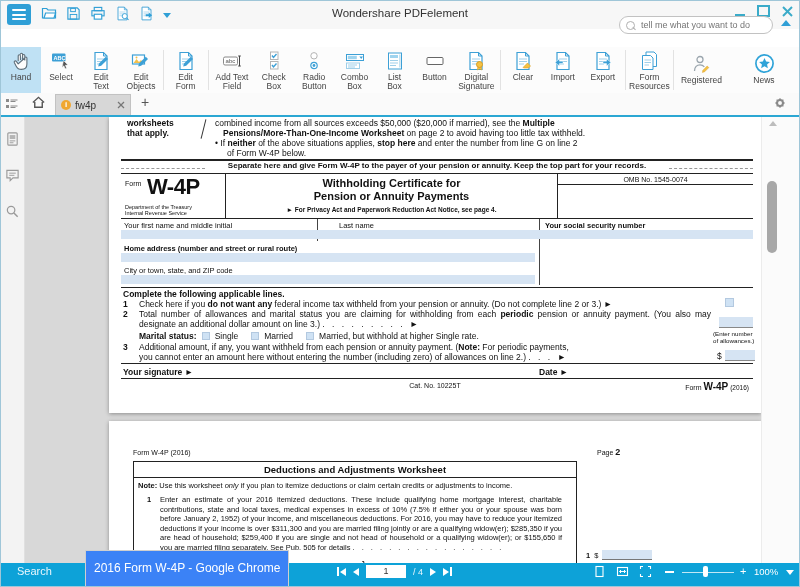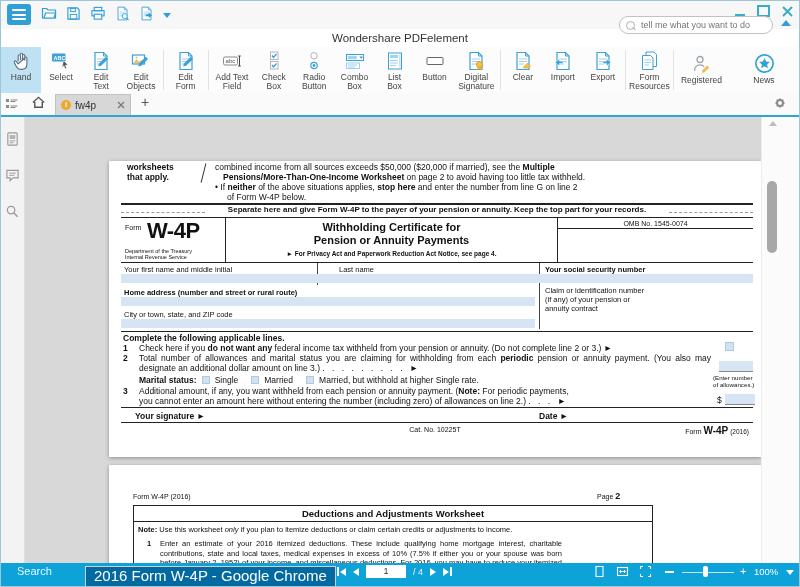--- a/index.html
+++ b/index.html
@@ -9,21 +9,21 @@
   #app{position:absolute;inset:0;border:1px solid #9fc6d8;box-sizing:border-box;}
 
   
   .titlebar{position:absolute;top:0;left:0;right:0;height:28px;background:#f7f7f7;}
   .hamburger{position:absolute;left:6px;top:3px;width:24px;height:21px;background:#2f9fd6;border-radius:3px;cursor:pointer;}
   .hamburger i{position:absolute;left:5px;width:14px;height:2px;background:#fff;border-radius:1px;}
   .hamburger i:nth-child(1){top:5px}.hamburger i:nth-child(2){top:9.5px}.hamburger i:nth-child(3){top:14px}
   .qicons{position:absolute;left:40px;top:4px;display:flex;gap:9px;align-items:center;}
   .qicons svg{display:block}
   .qcaret{width:0;height:0;border-left:4px solid transparent;border-right:4px solid transparent;border-top:5px solid #2f9fd6;margin-top:4px;}
-  .apptitle{position:absolute;left:0;right:0;top:6px;text-align:center;font-size:11.5px;color:#333;margin-top:25px;}
+  .apptitle{position:absolute;left:0;right:0;top:6px;text-align:center;font-size:11.5px;color:#333;}
   .winctl{position:absolute;right:6px;top:4px;display:flex;gap:12px;align-items:center;}
   .wmin{width:10px;height:2px;background:#3aabc9;margin-top:7px;}
   .wmax{width:9px;height:8px;border:2px solid #3aabc9;}
   .wclose svg{display:block}
 
   
   .menubar{position:absolute;top:28px;left:0;height:18px;display:flex;align-items:stretch;font-size:10.5px;}
   .mitem{display:flex;align-items:center;padding:0 12px;color:#333;letter-spacing:.2px;cursor:pointer;}
   .m-file{background:#f8a932;color:#fff;padding:0 14px;}
   .m-active{background:#fff;border:1px solid #d0d0d0;border-bottom:none;color:#2d9fd5;}
@@ -55,21 +55,21 @@
 
   
   .main{position:absolute;top:116px;left:0;right:0;height:454px;display:flex;}
   .sidebar{width:24px;background:#f3f3f3;border-right:1px solid #e0e0e0;display:flex;flex-direction:column;align-items:center;padding-top:14px;gap:17px;box-sizing:border-box;}
   .sidebar .sic{cursor:pointer;}
   .viewer{flex:1;background:#d8d8d8;position:relative;overflow:hidden;}
   .vscroll{position:absolute;right:0;top:0;bottom:0;width:37px;background:#fbfbfb;border-left:1px solid #ececec;}
   .vthumb{position:absolute;left:5px;top:64px;width:10px;height:72px;background:#a8a8a8;border-radius:5px;cursor:pointer;}
   .vup{position:absolute;left:7px;top:4px;width:0;height:0;border-left:4px solid transparent;border-right:4px solid transparent;border-bottom:5px solid #bdbdbd;}
 
-  .pdfpage{position:absolute;left:84px;width:652px;background:#fff;box-shadow:0 1px 4px rgba(0,0,0,.35);color:#111;margin-top:44px;}
+  .pdfpage{position:absolute;left:84px;width:652px;background:#fff;box-shadow:0 1px 4px rgba(0,0,0,.35);color:#111;}
   .page1{top:0;height:296px;}
   .page2{top:304px;height:160px;}
 
   
   .t85{font-size:8.5px;line-height:10px;}
   .t75{font-size:7.5px;line-height:9px;}
   .b{font-weight:bold;}
   .i{font-style:italic;}
   .abs{position:absolute;}
   .bluefield{background:#d6e4f3;}
@@ -88,27 +88,27 @@
   .fh-dept{position:absolute;left:4px;bottom:2px;font-size:5.5px;line-height:6px;}
   .fh-title{font-size:11px;line-height:13px;font-weight:bold;}
   .fh-priv{font-size:6.5px;font-weight:bold;margin-top:3px;}
   .fh-omb{font-size:7px;padding:2px 0 1px;border-bottom:1.5px solid #222;}
   .yr{font-size:19px;font-weight:bold;line-height:24px;}
   .yr .o{color:#fff;-webkit-text-stroke:1px #555;}
 
   .vdiv{position:absolute;width:1px;background:#444;}
 
   
-  .wsbox{position:absolute;left:24px;top:40px;width:520px;height:120px;border:1px solid #222;border-bottom:none;box-sizing:border-box;}
+  .wsbox{position:absolute;left:24px;top:40px;width:444px;height:120px;border:1px solid #222;border-bottom:none;box-sizing:border-box;}
   .wstitle{font-size:9.5px;font-weight:bold;text-align:center;padding:2px 0;border-bottom:1px solid #222;}
 
   
   .statusbar{position:absolute;bottom:0;left:0;right:0;height:23px;background:#0da2d8;color:#fff;}
   .sb-search{position:absolute;left:16px;top:2px;font-size:11px;color:#eaf7fd;cursor:pointer;}
-  .tooltip{position:absolute;left:84px;bottom:0;height:15px;background:#0369a1;border:1px solid #cfcfcf;border-bottom:none;color:#fff;font-size:15px;line-height:14px;padding:2px 8px;white-space:nowrap;}
+  .tooltip{position:absolute;left:84px;bottom:0;height:15px;background:#3b82f6;border:1px solid #cfcfcf;border-bottom:none;color:#fff;font-size:12px;line-height:14px;padding:10px 8px;white-space:nowrap;}
   .nav{position:absolute;left:336px;top:2px;display:flex;align-items:center;gap:7px;}
   .tri-l{width:0;height:0;border-top:4px solid transparent;border-bottom:4px solid transparent;border-right:6px solid #fff;}
   .tri-r{width:0;height:0;border-top:4px solid transparent;border-bottom:4px solid transparent;border-left:6px solid #fff;}
   .navbar2{width:2px;height:9px;background:#fff;}
   .navbtn{display:flex;align-items:center;cursor:pointer;gap:1px;}
   .pagebox{width:40px;height:13px;background:#fff;color:#333;font-size:9px;text-align:center;line-height:13px;cursor:text;}
   .pagetotal{font-size:9px;color:#eaf7fd;}
   .viewicons{position:absolute;left:592px;top:2px;display:flex;gap:10px;}
   .viewicons span{cursor:pointer;display:flex;}
   .zminus{position:absolute;left:664px;top:8px;width:9px;height:2px;background:#fff;cursor:pointer;}
@@ -491,25 +491,20 @@
         </div>
 
         <span class="abs t75" style="left:15px;top:104px;">Your first name and middle initial</span>
         <div class="vdiv" style="left:208px;top:102px;height:22px;"></div>
         <span class="abs t75" style="left:230px;top:104px;">Last name</span>
         <div class="vdiv" style="left:430px;top:102px;height:66px;"></div>
         <span class="abs t75 b" style="left:436px;top:104px;">Your social security number</span>
         <div class="abs bluefield" style="left:12px;top:113px;width:632px;height:9px;"></div>
 
         <span class="abs t75" style="left:15px;top:127px;font-weight:bold;">Home address (number and street or rural route)</span>
-        <div class="abs t75" style="left:436px;top:125px;width:200px;">
-          <div>Claim or identification number</div>
-            <div>(if any) of your pension or</div>
-            <div>annuity contract</div>
-        </div>
         <div class="abs bluefield" style="left:12px;top:136px;width:414px;height:9px;"></div>
         <span class="abs t75" style="left:15px;top:149px;">City or town, state, and ZIP code</span>
         <div class="abs bluefield" style="left:12px;top:158px;width:414px;height:9px;"></div>
 
         <div class="hline" style="top:170px;"></div>
         <span class="abs t85 b" style="left:14px;top:172px;">Complete the following applicable lines.</span>
 
         <span class="abs t85 b" style="left:14px;top:182px;">1</span>
         <span class="abs t85" style="left:30px;top:182px;width:575px;"><span>Check here if you </span><span class="b">do not want any</span><span> federal income tax withheld from your pension or annuity. (Do not complete line 2 or 3.) ►</span></span>
         <span class="abs cb" style="left:616px;top:181px;width:9px;height:9px;"></span>
@@ -531,21 +526,21 @@
           <span class="cb" style="margin-left:8px;"></span>
           <span>Married, but withhold at higher Single rate.</span>
         </div>
 
         <span class="abs t85 b" style="left:14px;top:225px;">3</span>
         <div class="abs t85" style="left:30px;top:225px;width:576px;text-align:justify;"><span>Additional amount, if any, you want withheld from each pension or annuity payment. (</span><span class="b">Note:</span><span> For periodic payments,</span><br><span>you cannot enter an amount here without entering the number (including zero) of allowances on line 2.) </span><span class="dots">. . . ►</span></div>
         <span class="abs t85" style="left:608px;top:234px;">$</span>
         <div class="abs bluefield" style="left:616px;top:233px;width:30px;height:10px;border-bottom:1px solid #888;"></div>
 
         <div class="hline" style="top:246px;"></div>
-        <span class="abs t85 b" style="left:26px;top:250px;text-align:right;">Your signature ►</span>
+        <span class="abs t85 b" style="left:14px;top:250px;text-align:right;">Your signature ►</span>
         <span class="abs t85 b" style="left:430px;top:250px;">Date ►</span>
         <div class="hline" style="top:261px;border-top-width:1.5px;"></div>
         <span class="abs" style="left:0;right:0;top:265px;text-align:center;font-size:7px;">Cat. No. 10225T</span>
         <span class="abs" style="right:12px;top:264px;font-size:7px;"><span>Form</span> <span style="font-size:10px;font-weight:bold;">W-4P</span> <span style="font-size:6.5px;">(2016)</span></span>
       </div>
 
       <div class="pdfpage page2">
         <span class="abs" style="left:24px;top:28px;font-size:7px;">Form W-4P (2016)</span>
         <span class="abs" style="left:488px;top:26px;font-size:7px;"><span>Page</span> <span style="font-size:9px;font-weight:bold;">2</span></span>
         <div class="wsbox">

